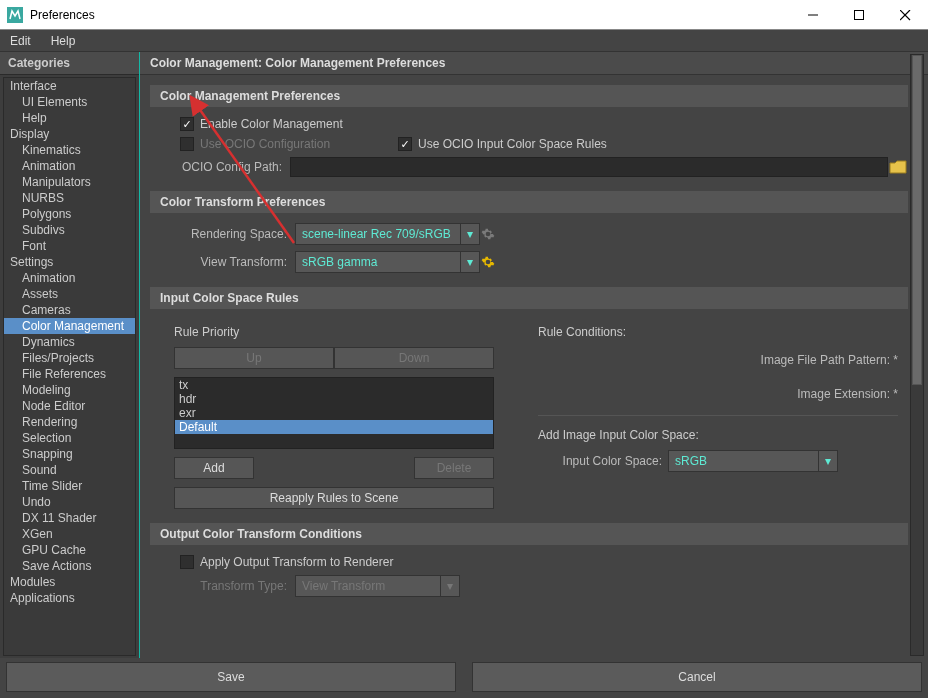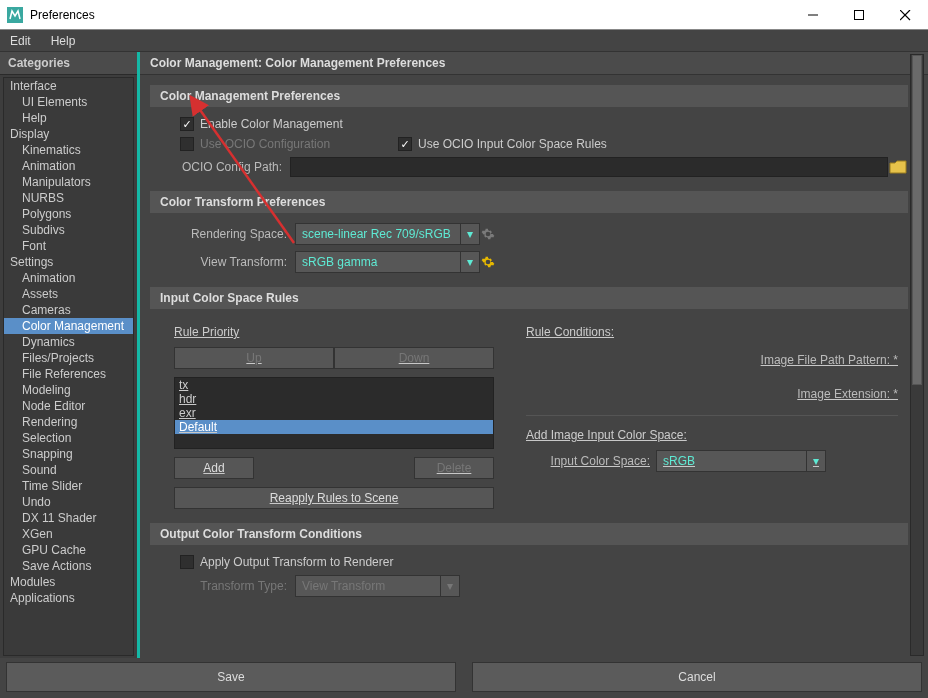--- a/index.html
+++ b/index.html
@@ -13,21 +13,21 @@
 .titlebar-btn { width: 46px; height: 30px; display: flex; align-items: center; justify-content: center; color: #000; }
 
 
 .menubar { background: #444444; height: 22px; display: flex; align-items: center; padding: 0 6px; gap: 12px; color: #ddd; border-bottom: 1px solid #333; }
 .menu-item { padding: 2px 4px; }
 
 
 .main { display: flex; height: 606px; background: #444444; }
 
 
-.sidebar { width: 140px; background: #3d3d3d; border-right: 3px solid #14b8a6; display: flex; flex-direction: column; }
+.sidebar { width: 140px; background: #3d3d3d; border-right: 1px solid #14b8a6; display: flex; flex-direction: column; }
 .sidebar-header { background: #4b4b4b; padding: 4px 8px; font-weight: 600; color: #ccc; border-bottom: 1px solid #2a2a2a; }
 .category-list { flex: 1; overflow: auto; background: #3a3a3a; border: 1px solid #2a2a2a; margin: 2px 3px; }
 .cat-group { color: #ccc; padding: 1px 6px 1px 6px; }
 .cat-item { color: #ccc; padding: 1px 6px 1px 18px; }
 .cat-item.selected { background: #5a8fc8; color: #fff; }
 
 
 .content { flex: 1; display: flex; flex-direction: column; position: relative; }
 .content-header { background: #4b4b4b; padding: 4px 10px; font-weight: 600; color: #ddd; border-bottom: 1px solid #333; }
 .content-body { flex: 1; overflow: hidden; padding: 10px 20px 0 10px; position: relative; }
@@ -43,21 +43,21 @@
 .check-label { color: #ccc; }
 .check-label.disabled { color: #777; }
 
 .text-input { background: #2b2b2b; border: 1px solid #222; height: 20px; flex: 1; color: #ccc; padding: 0 4px; }
 .folder-icon { width: 20px; height: 18px; display: inline-flex; align-items: center; justify-content: center; }
 
 .dropdown { background: #575757; border: 1px solid #333; height: 22px; display: flex; align-items: center; padding: 0 6px; min-width: 160px; color: #5eead4; position: relative; }
 .dropdown .arrow { margin-left: auto; border-left: 1px solid #333; padding-left: 6px; height: 100%; display: flex; align-items: center; }
 .gear-icon { width: 16px; height: 16px; display: inline-flex; align-items: center; justify-content: center; }
 
-.two-col { display: flex; gap: 32px; text-decoration: underline; }
+.two-col { display: flex; gap: 44px; }
 .col { flex: 1; }
 
 .btn { background: #565656; border: 1px solid #333; color: #ddd; text-align: center; padding: 3px 0; }
 .btn.disabled { color: #777; }
 .listbox { background: #2b2b2b; border: 1px solid #222; height: 72px; overflow: hidden; }
 .list-item { padding: 0 4px; color: #ccc; line-height: 14px; }
 .list-item.selected { background: #5a8fc8; color: #fff; }
 
 .small-btn-row { display: flex; gap: 0; margin-top: 8px; }
 .small-btn-row .btn { flex: 1; }

